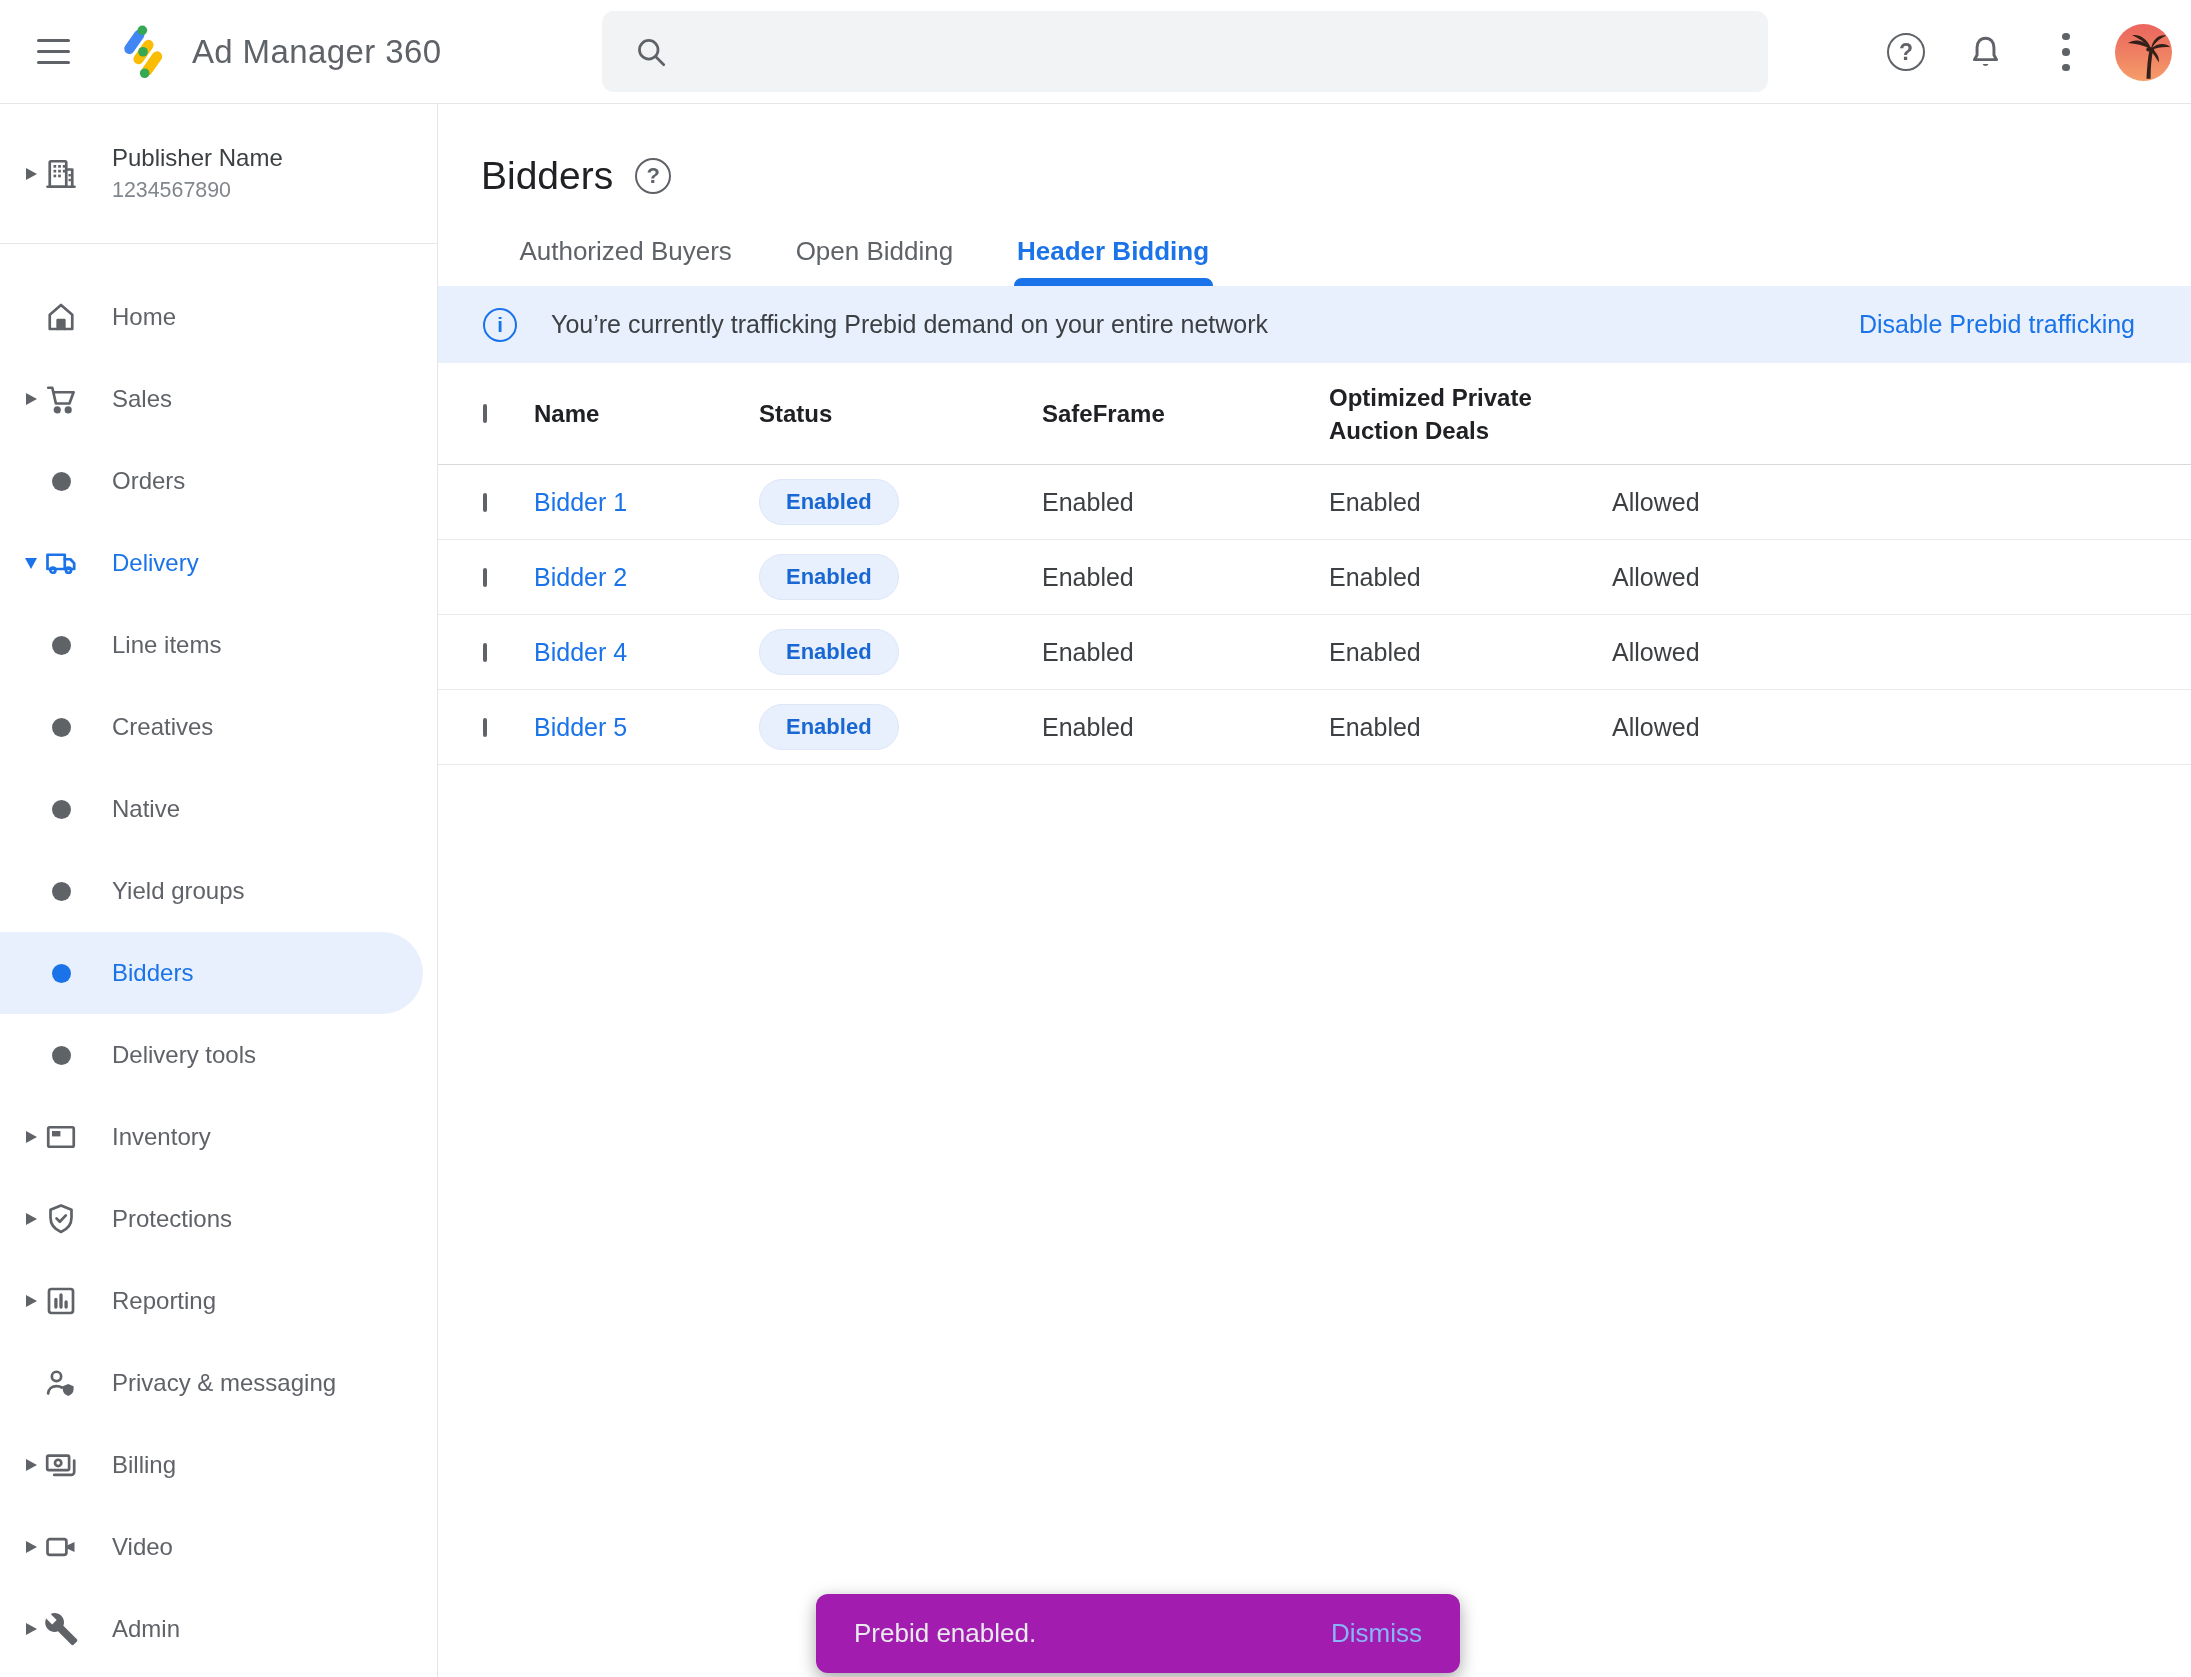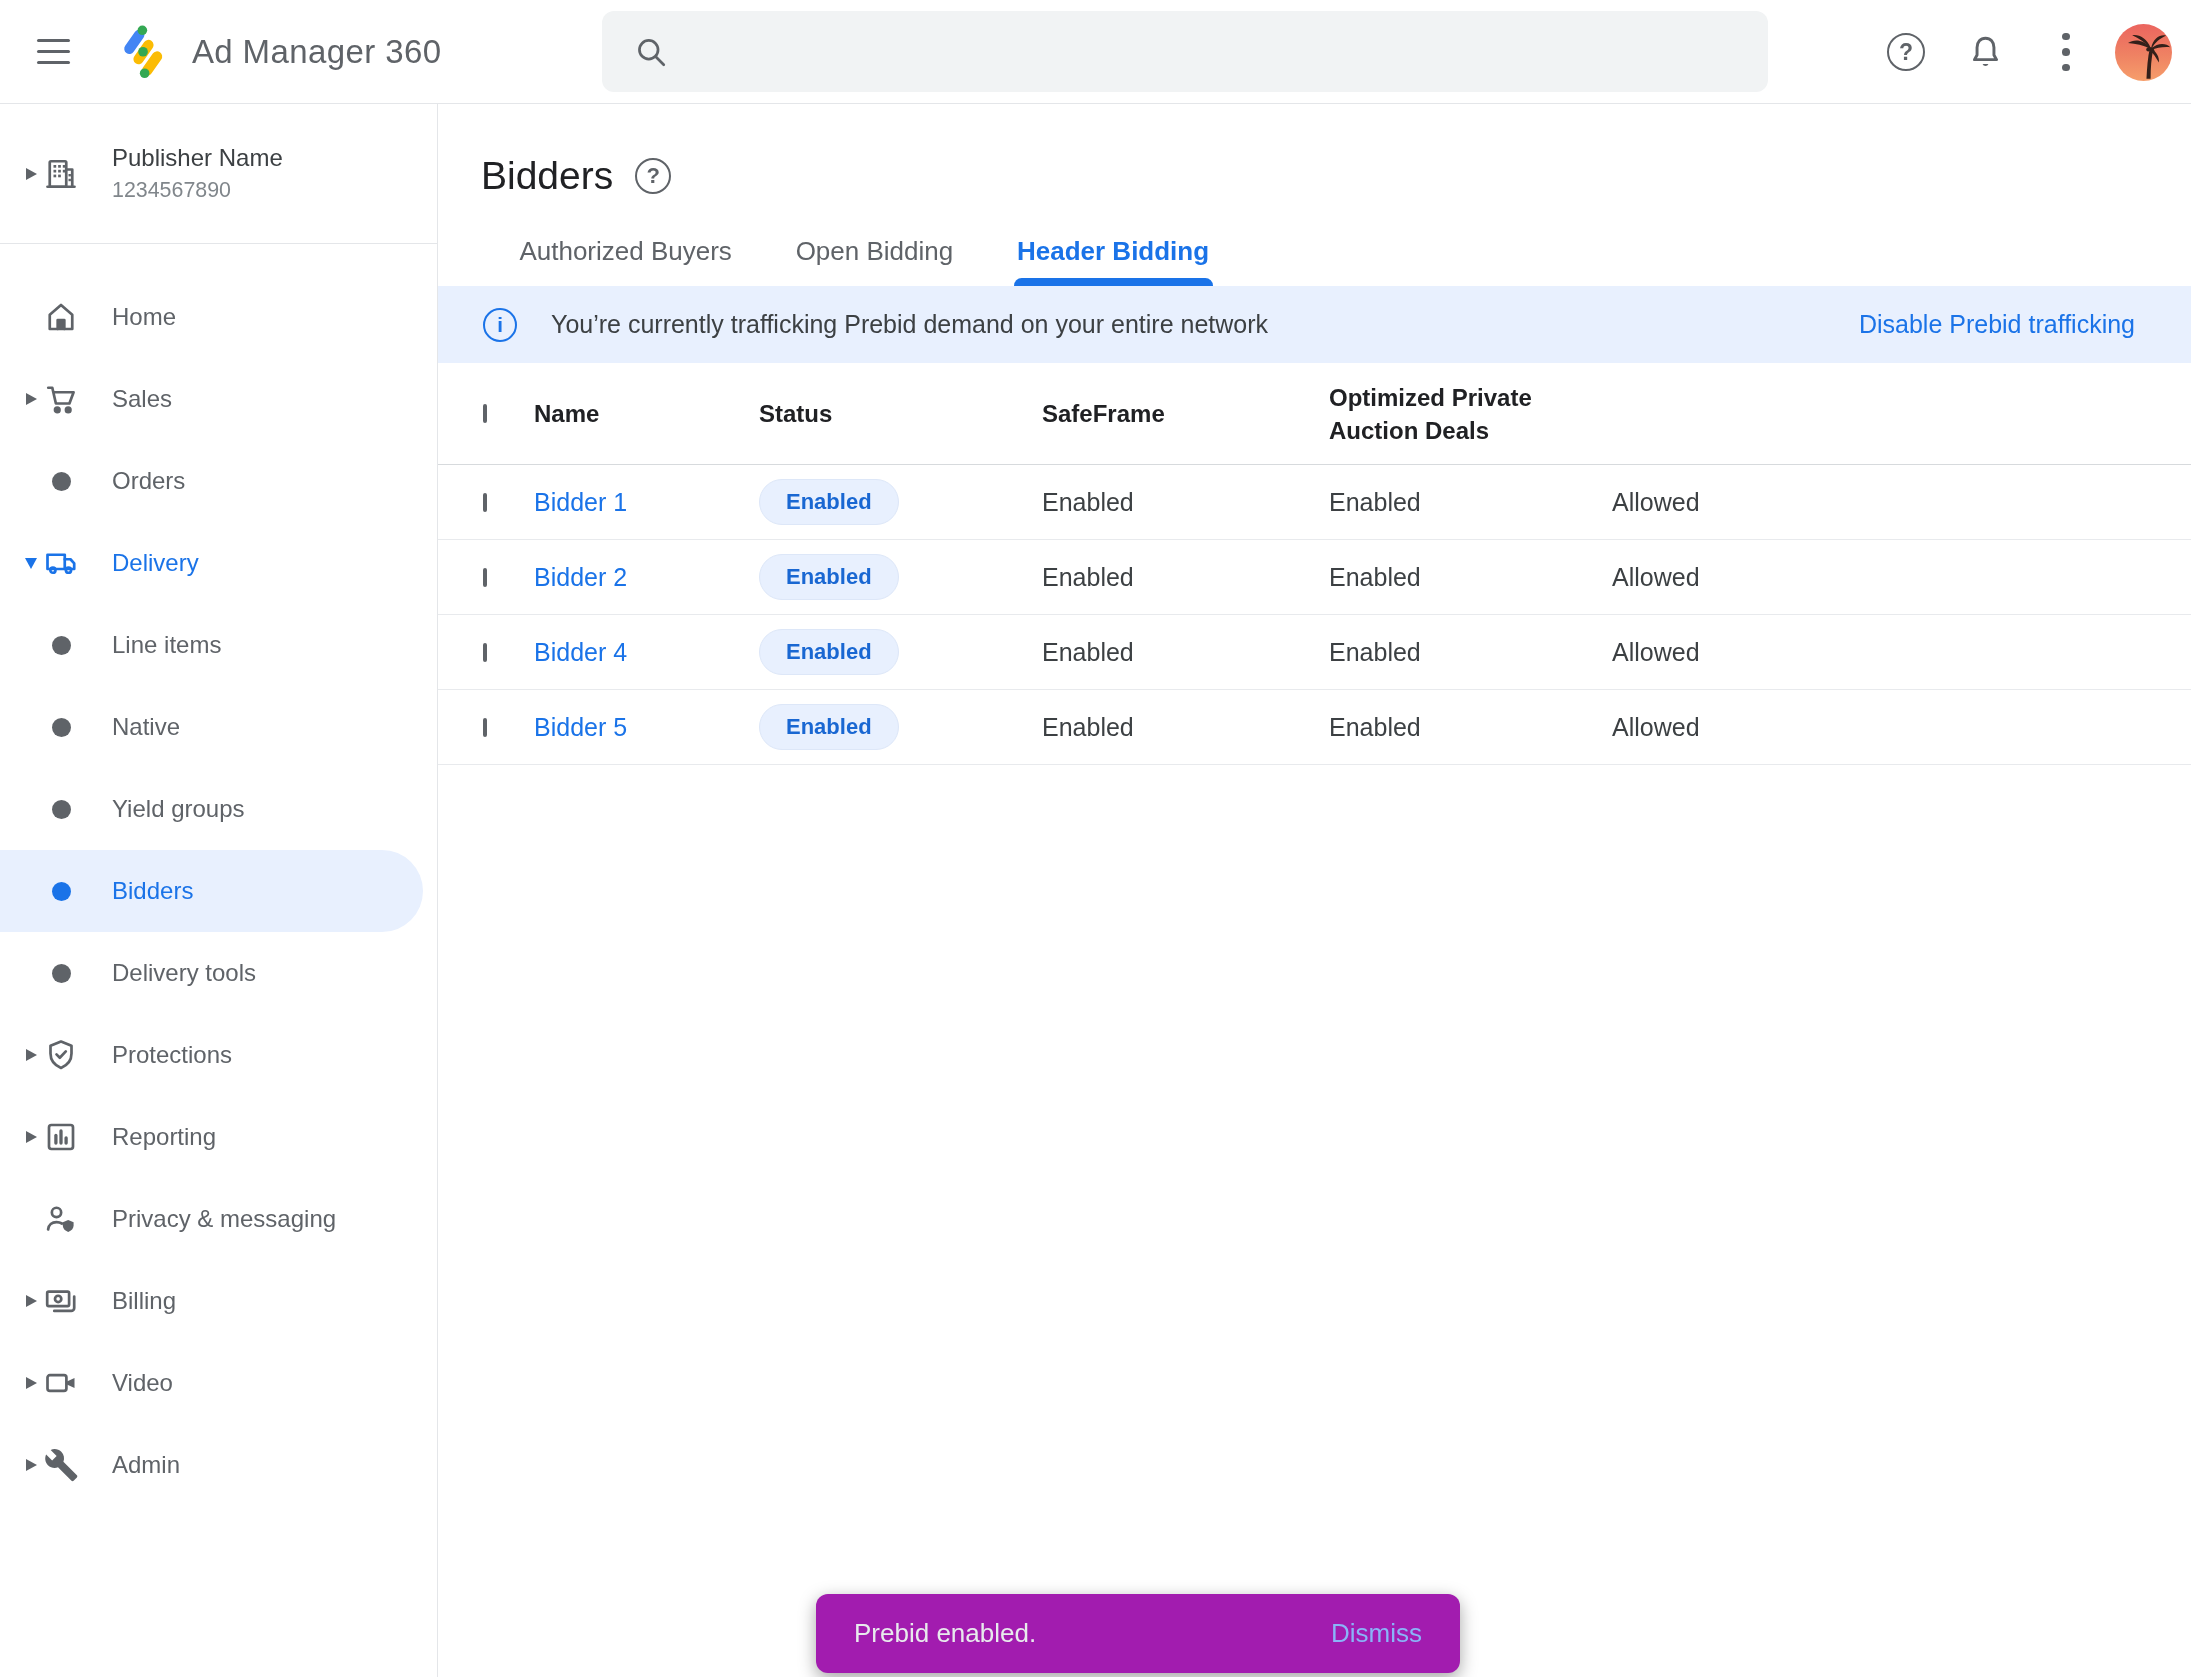--- a/index.html
+++ b/index.html
@@ -249,20 +249,27 @@
       </div>
 
       <div class="nav-row">
         <span class="caret"></span>
         <span class="icon-slot">
             <span class="dot"></span>
           </span>
         <span class="nav-label">Line items</span>
       </div>
 
+      <div class="nav-row">
+        <span class="caret"></span>
+        <span class="icon-slot">
+            <span class="dot"></span>
+          </span>
+        <span class="nav-label">Creatives</span>
+      </div>
 
       <div class="nav-row">
         <span class="caret"></span>
         <span class="icon-slot">
             <span class="dot"></span>
           </span>
         <span class="nav-label">Native</span>
       </div>
 
       <div class="nav-row">
@@ -282,20 +289,32 @@
       </div>
 
       <div class="nav-row">
         <span class="caret"></span>
         <span class="icon-slot">
             <span class="dot"></span>
           </span>
         <span class="nav-label">Delivery tools</span>
       </div>
 
+      <div class="nav-row">
+        <span class="caret">
+            <i class="right"></i>
+          </span>
+        <span class="icon-slot">
+          <svg class="stroke" width="36" height="36" viewBox="0 0 24 24">
+            <rect x="3.5" y="5.5" width="17" height="13" rx="1"></rect>
+            <rect x="6" y="8" width="5.6" height="3.6" fill="#5f6368" stroke="none"></rect>
+          </svg>
+        </span>
+        <span class="nav-label">Inventory</span>
+      </div>
 
       <div class="nav-row">
         <span class="caret">
             <i class="right"></i>
           </span>
         <span class="icon-slot">
           <svg class="stroke" width="36" height="36" viewBox="0 0 24 24">
             <path d="M12 3 L19 5.8 V11 C19 15.4 16.1 18.9 12 20.6 C7.9 18.9 5 15.4 5 11 V5.8 Z"></path>
             <path d="M9 11.6 L11.2 13.8 L15.2 9.6"></path>
           </svg>

